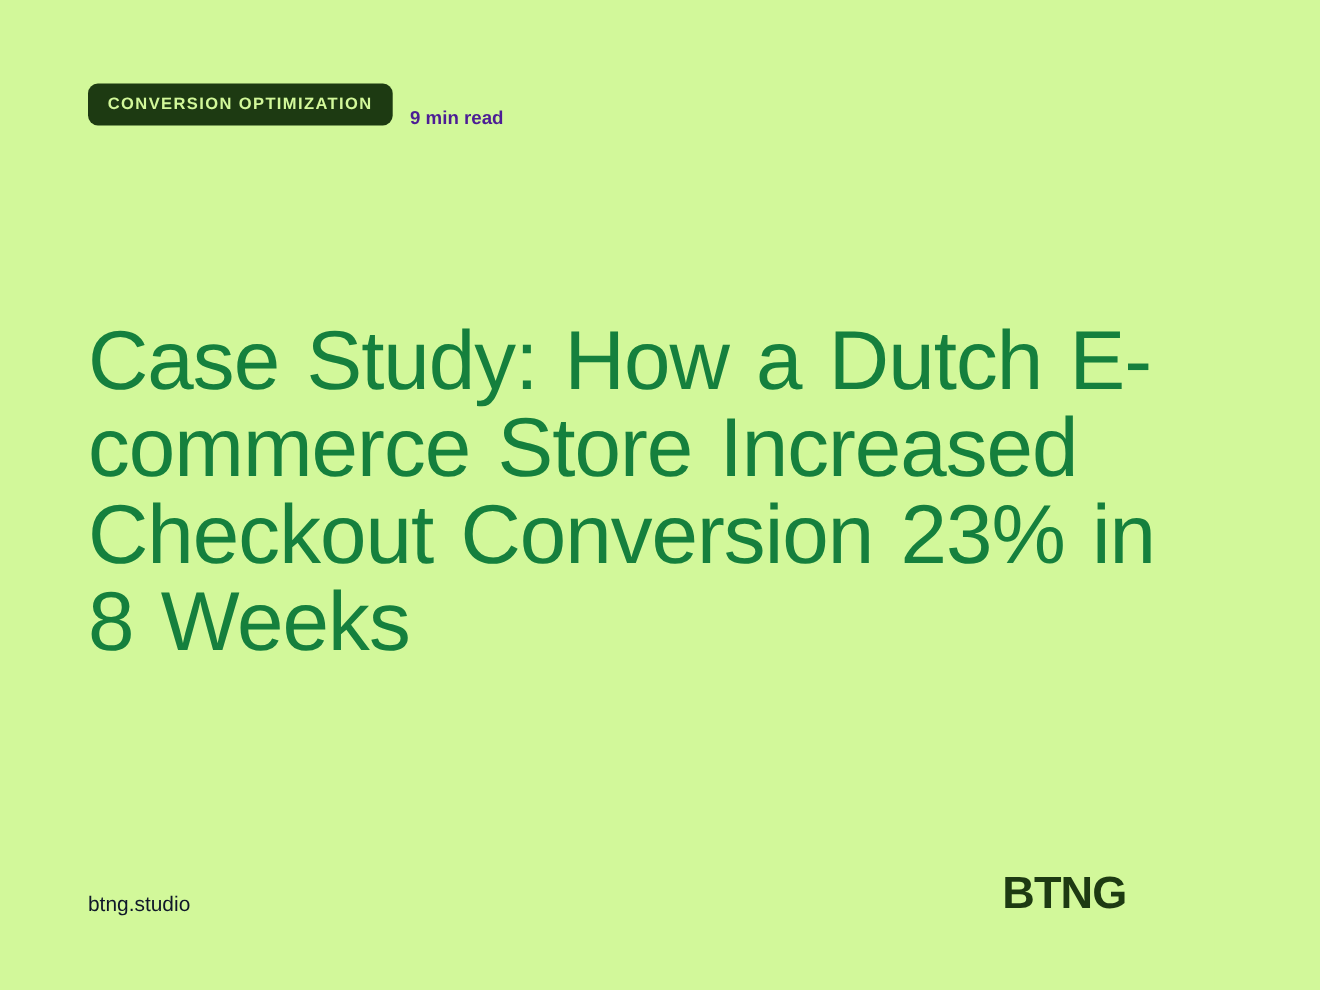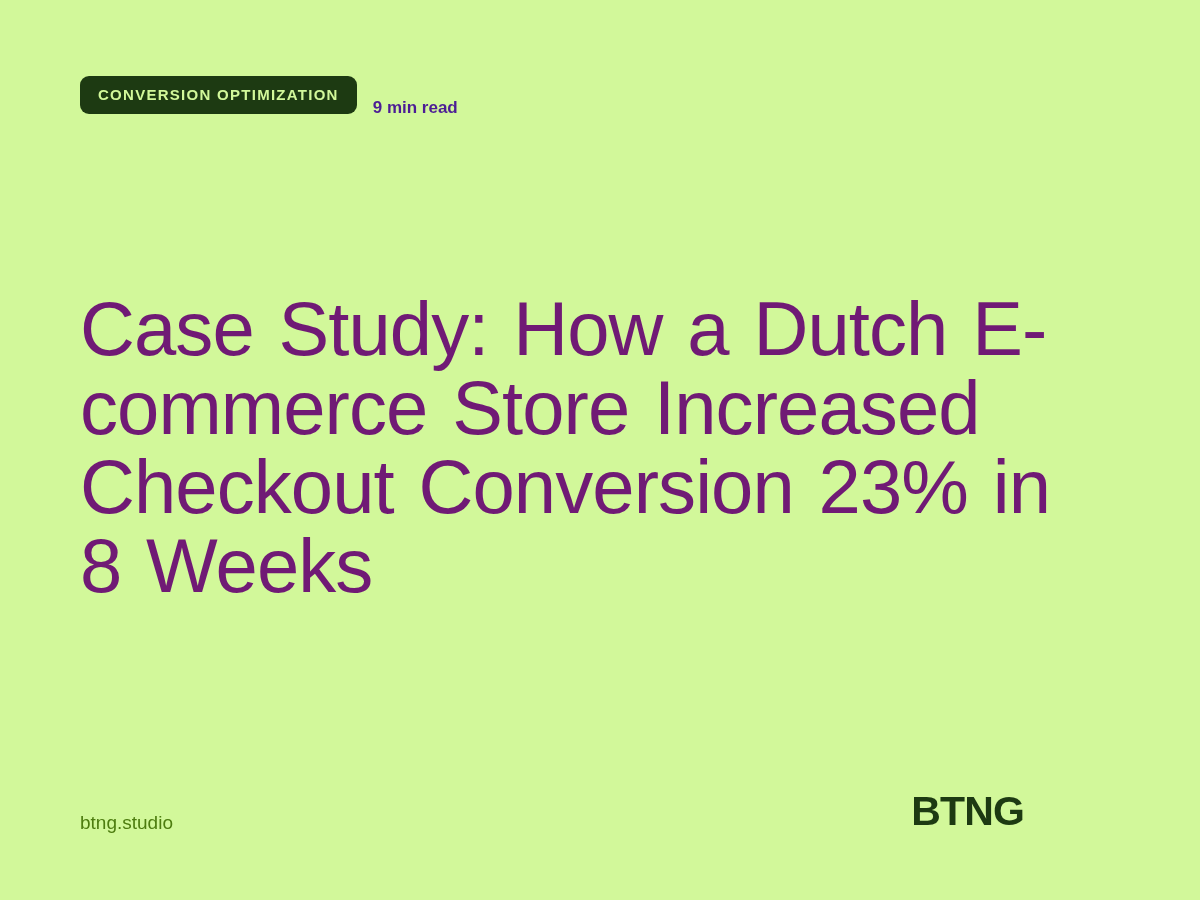--- a/index.html
+++ b/index.html
@@ -63,42 +63,42 @@
     margin-top: 26px;
   }
 
   
   .headline {
     position: absolute;
     left: 80px;
     top: 289px;
     width: 1010px;
     margin: 0;
-    color: #701a75;
+    color: #15803d;
     font-size: 76px;
     font-weight: normal;
     line-height: 79px;
     letter-spacing: -0.012em;
     word-spacing: 0.06em;
     text-align: left;
   }
 
   
   .footer {
     position: absolute;
     left: 80px;
     right: 80px;
     bottom: 68px;
     display: flex;
     align-items: flex-end;
     justify-content: space-between;
   }
 
   .site-url {
-    color: #4d7c0f;
+    color: #0f172a;
     font-size: 19px;
     line-height: 1;
   }
 
   .logo {
     color: #1d3a12;
     font-size: 41px;
     font-weight: bold;
     letter-spacing: -0.02em;
     line-height: 1;

